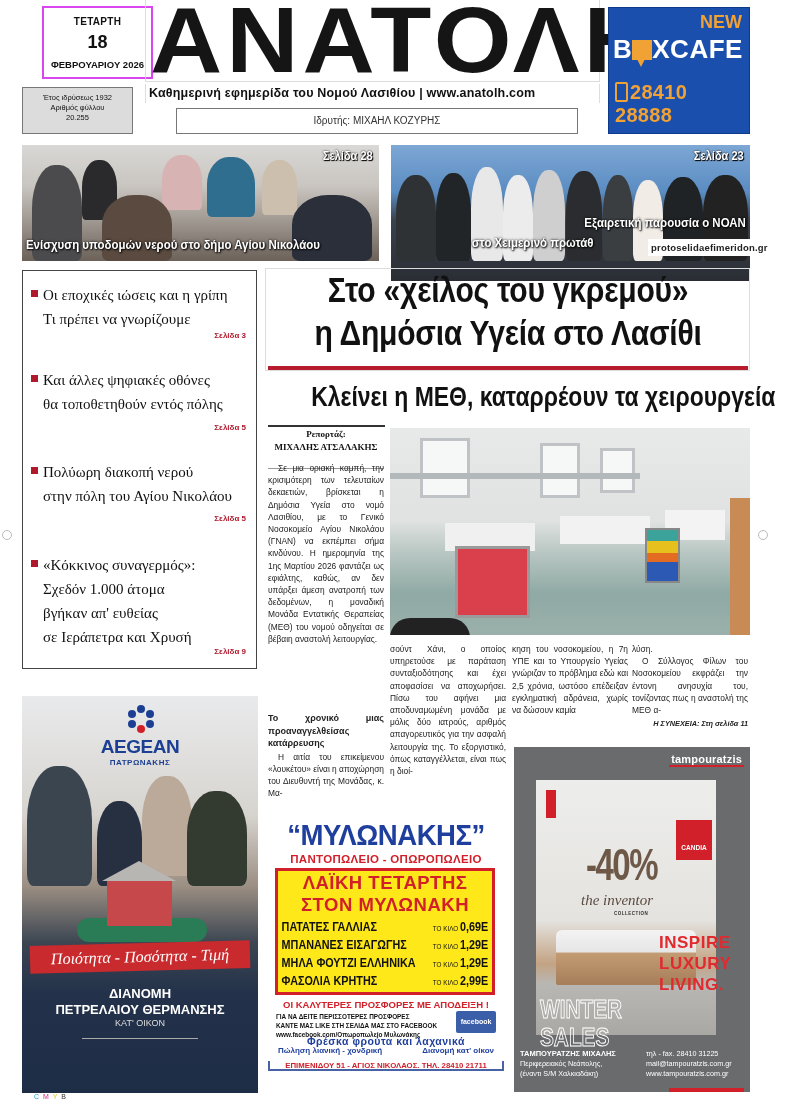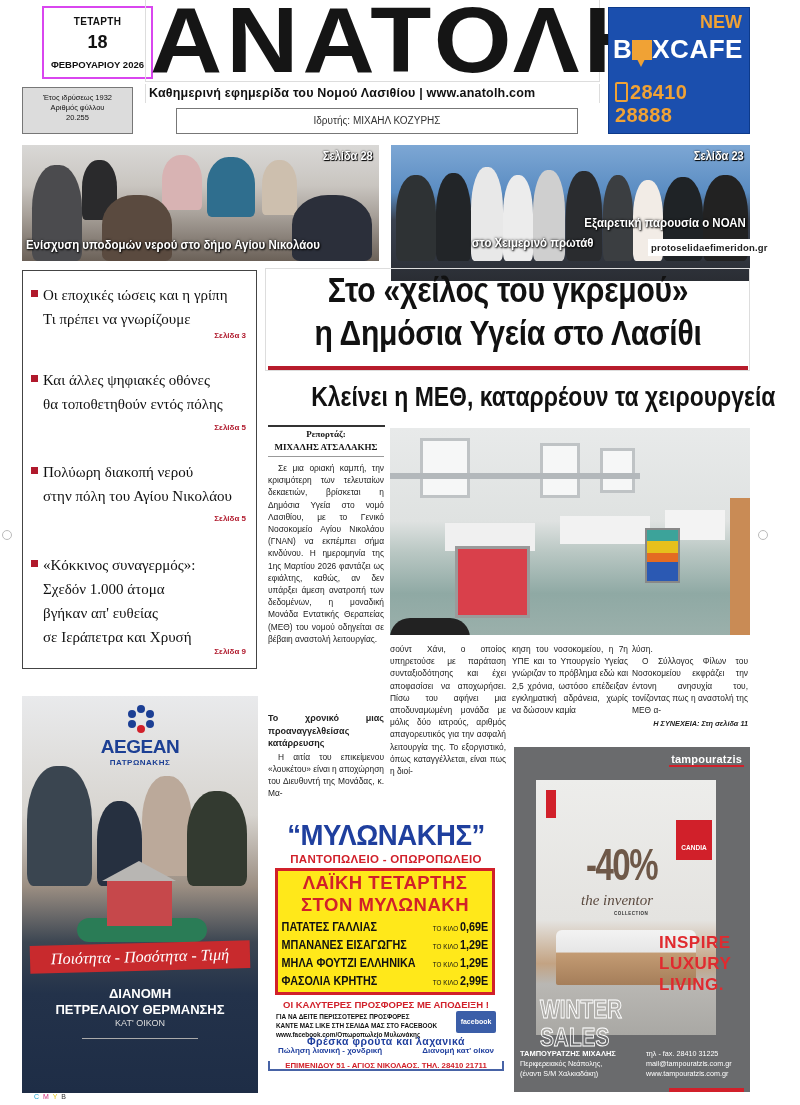--- a/index.html
+++ b/index.html
@@ -41,21 +41,21 @@
   .index-item .bullet { display: inline-block; width: 7px; height: 7px; background: #b0192c; margin-right: 5px; vertical-align: 3px; margin-left: -12px; }
   .index-page { position: absolute; right: 10px; font-size: 8px; font-weight: bold; color: #b0192c; }
 
   
   .headline-frame { left: 265px; top: 268px; width: 485px; height: 103px; border: 1px solid #ddd; }
   .headline { left: 268px; top: 268px; width: 480px; text-align: center; font-size: 35px; font-weight: bold; line-height: 43px; letter-spacing: -0.3px; transform: scaleX(0.86); transform-origin: center top; }
   .red-rule { left: 268px; top: 366px; width: 480px; height: 4px; background: #b71c2c; }
   .subheadline { left: 268px; top: 381px; width: 480px; text-align: center; font-size: 28px; font-weight: bold; transform: scaleX(0.82); transform-origin: center top; white-space: nowrap; }
   .thin-rule { left: 268px; top: 425px; width: 117px; height: 2px; background: #333; }
 
-  .byline { left: 268px; top: 428px; width: 116px; text-align: center; font-family: "Liberation Serif", serif; font-size: 9px; font-weight: bold; line-height: 13px; border-bottom: 1px solid #999; padding-bottom: 2px; }
+  .byline { left: 268px; top: 428px; width: 116px; text-align: center; font-family: "Liberation Serif", serif; font-size: 9px; font-weight: bold; line-height: 13px; border-bottom: 1px solid #999; padding-bottom: 14px; }
   .article-col { position: absolute; font-size: 8.4px; line-height: 12.2px; color: #222; text-align: justify; }
   .col1 { left: 268px; top: 462px; width: 116px; }
   .col1 p { text-indent: 10px; }
   .col1b { left: 268px; top: 712px; width: 116px; }
   .col1b h4 { font-size: 9px; font-weight: bold; line-height: 12.5px; margin-bottom: 1px; }
   .col1b p { text-indent: 10px; }
   .col2 { left: 390px; top: 643px; width: 116px; }
   .col3 { left: 512px; top: 643px; width: 116px; }
   .col4 { left: 632px; top: 643px; width: 116px; }
   .col4 p.ind { text-indent: 10px; }

